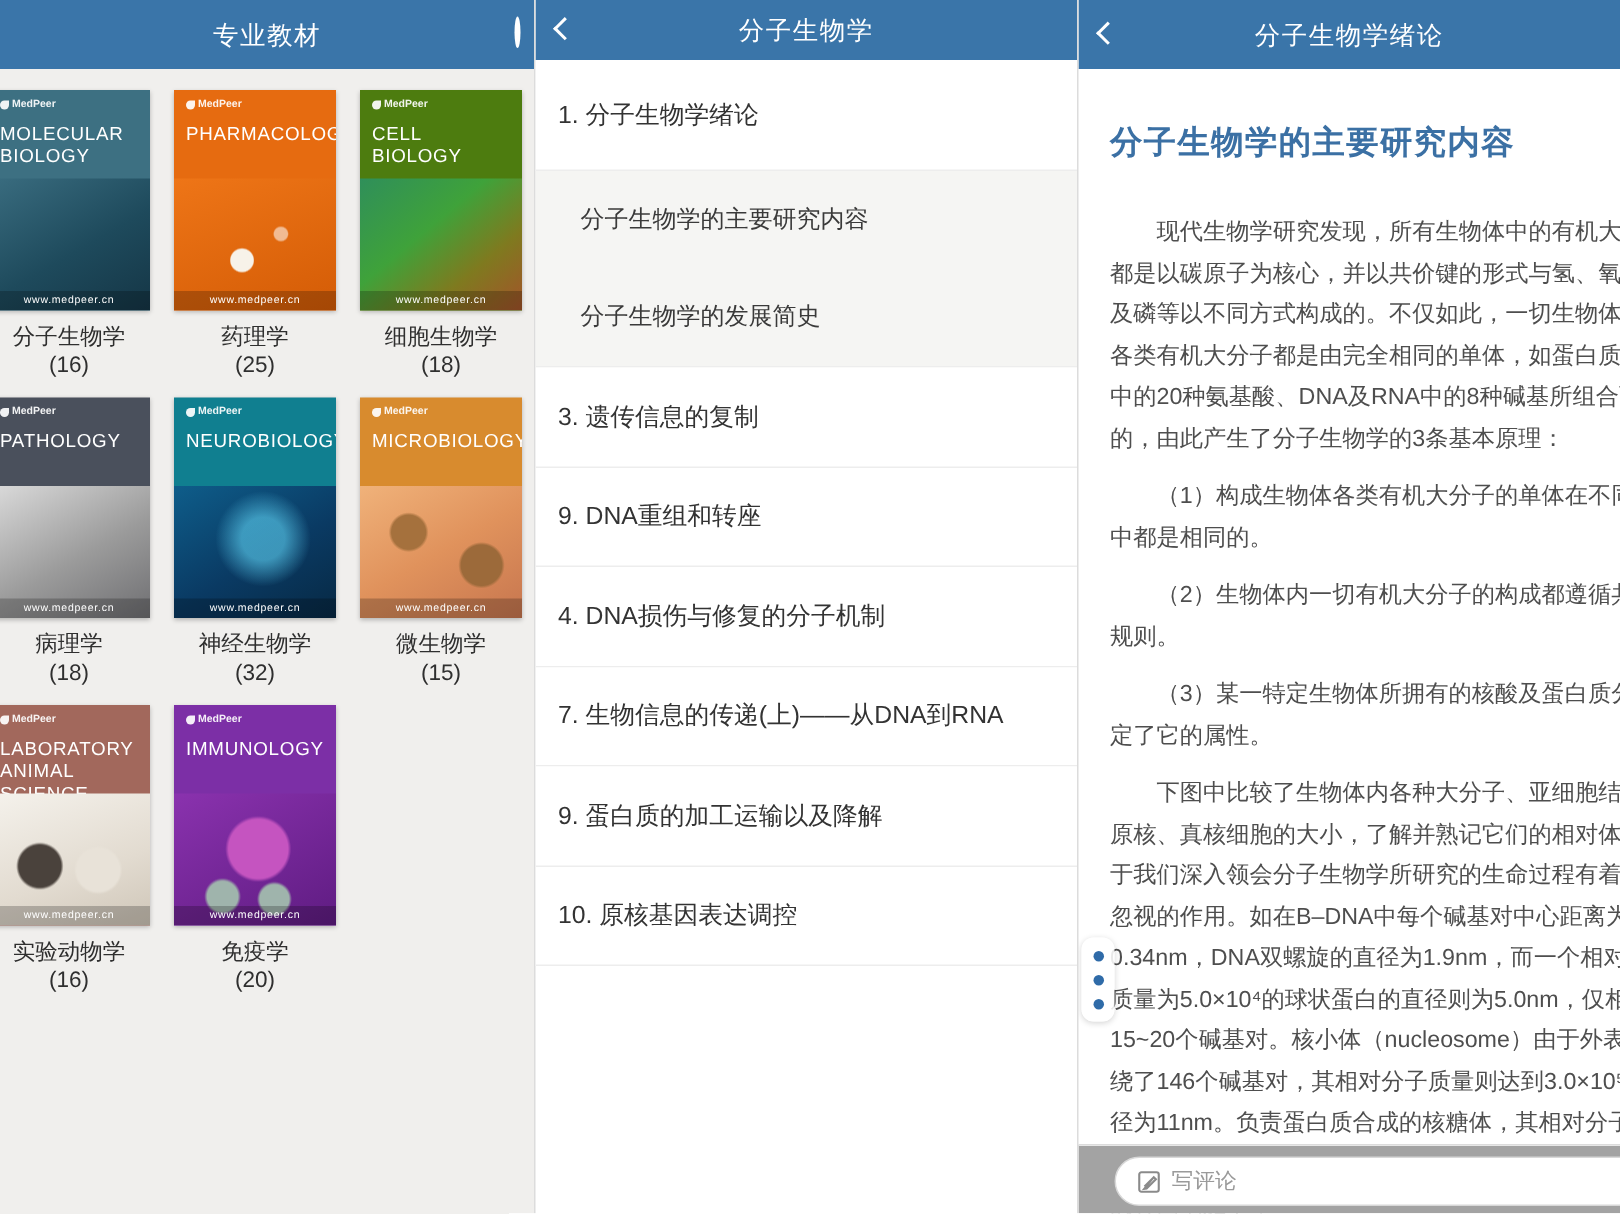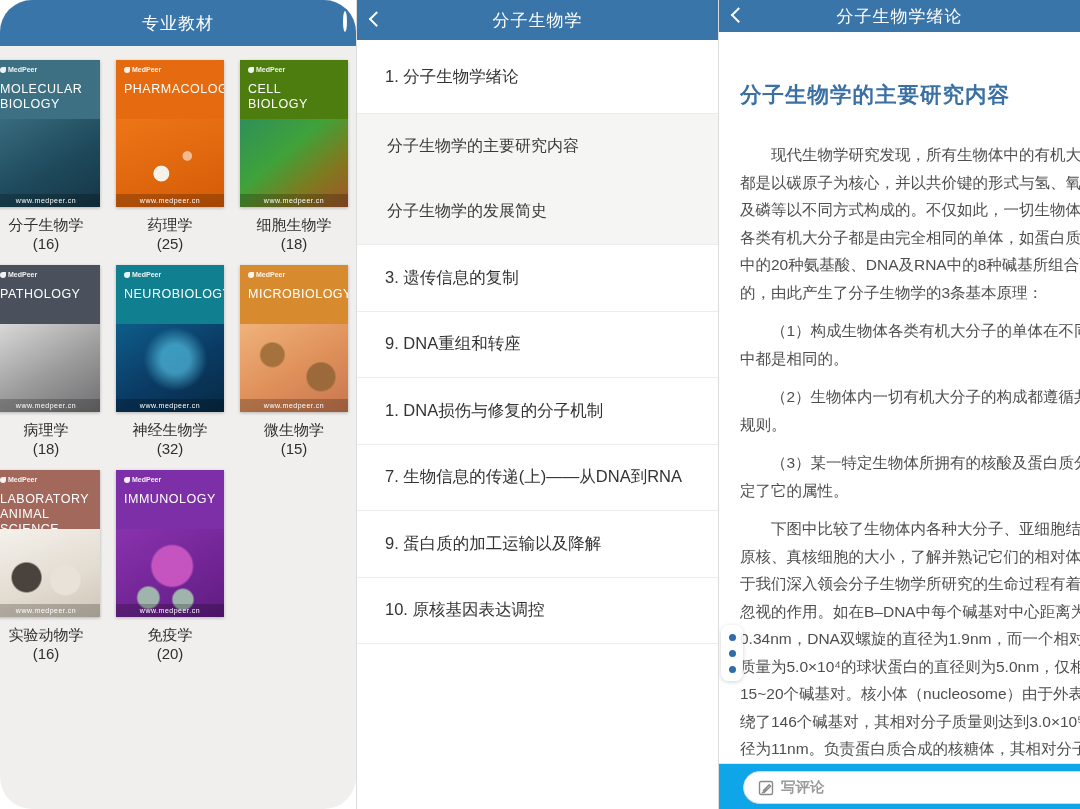--- a/index.html
+++ b/index.html
@@ -9,59 +9,59 @@
 
   
   .panel { position:absolute; top:0; height:809px; overflow:hidden; background:#fff; }
   .appbar { position:relative; width:100%; background:#3a75a9; display:flex; align-items:center; justify-content:center; }
   .appbar-title { color:#fff; font-size:17px; letter-spacing:1px; }
   .back-chevron { position:absolute; left:14px; top:50%; width:11px; height:11px;
     border-left:2.5px solid #fff; border-bottom:2.5px solid #fff;
     transform:translateY(-58%) rotate(45deg); cursor:pointer; }
 
   
-  .panel-library { left:0; width:356px; background:#f0efed;border-radius:32px; }
+  .panel-library { left:0; width:356px; background:#f0efed; }
   .panel-library .appbar { height:46px; }
   .search-icon { position:absolute; right:-7px; top:13px; width:20px; height:20px; }
   .search-icon .lens { width:15px; height:15px; border:2px solid #fff; border-radius:50%; }
   .book-grid { position:relative; margin-left:-16px; padding-top:14px; display:flex; flex-wrap:wrap; }
   .book-cell { width:124px; display:flex; flex-direction:column; align-items:center; margin-bottom:12px; cursor:pointer; }
   .cover { position:relative; width:108px; height:147px; overflow:hidden; box-shadow:0 1px 3px rgba(0,0,0,.25); }
   .cover-logo { position:absolute; top:6px; left:8px; color:#fff; font-size:7px; font-weight:bold; opacity:.92; display:flex; align-items:center; gap:2px; }
   .cover-logo .leaf { width:6px; height:6px; background:#fff; border-radius:50% 0 50% 50%; display:inline-block; }
   .cover-title { position:absolute; top:22px; left:8px; right:4px; color:#fff; font-weight:normal;
     font-size:12.5px; line-height:15px; letter-spacing:.5px; white-space:pre-line; }
   .cover-img { position:absolute; left:0; right:0; bottom:0; height:60%; }
   .cover-url { position:absolute; left:0; right:0; bottom:0; height:13px; background:rgba(0,0,0,.22);
     color:#fff; font-size:7px; text-align:center; line-height:13px; letter-spacing:.5px; }
   .book-label { margin-top:8px; text-align:center; font-size:15px; line-height:19px; color:#2f2f2f; }
 
   
   .panel-toc { left:356px; width:362px; border-left:1px solid #dcdcdc; }
   .panel-toc .appbar { height:40px; }
   .toc-list { width:100%; }
-  .toc-item { display:flex; align-items:center; padding-left:28px; font-size:16.5px; color:#333;
+  .toc-item { display:flex; align-items:center; padding-left:15px; font-size:16.5px; color:#333;
     border-bottom:1px solid #ededed; cursor:pointer; background:#fff; }
   .toc-item.h74 { height:74px; }
   .toc-item.h66 { height:66.5px; border-bottom:1px solid #ededed; }
   .toc-subblock { background:#f5f5f3; border-bottom:1px solid #ededed; }
   .toc-subitem { height:65px; display:flex; align-items:center; padding-left:30px; font-size:16px; color:#3a3a3a; cursor:pointer; }
 
   
   .panel-reader { left:718px; width:362px; border-left:1px solid #dcdcdc; }
-  .panel-reader .appbar { height:32px; }
+  .panel-reader .appbar { height:46px; }
   .article { position:absolute; top:80px; left:21px; width:440px; }
   .article h1 { font-size:21.5px; color:#3b70a4; font-weight:bold; margin-bottom:32px; letter-spacing:1px; }
   .article p { font-size:15.5px; line-height:27.5px; color:#4e4e4e; white-space:pre-line; margin-bottom:11px; }
   .drag-handle { position:absolute; left:2px; top:625px; width:22px; height:56px; background:rgba(255,255,255,.88);
     border-radius:8px; box-shadow:0 1px 4px rgba(0,0,0,.18); display:flex; flex-direction:column;
     align-items:center; justify-content:center; gap:9px; cursor:grab; z-index:5; }
   .drag-handle i { width:7px; height:7px; border-radius:50%; background:#2f6ba8; }
-  .comment-bar { position:absolute; left:0; right:0; bottom:0; height:46px; background:#0ea5e9;
-    border-top:1px solid #e7e7e7; z-index:6;font-weight:bold; }
+  .comment-bar { position:absolute; left:0; right:0; bottom:0; height:46px; background:#a3a3a3;
+    border-top:1px solid #e7e7e7; z-index:6; }
   .comment-pill { position:absolute; left:24px; right:-30px; top:7px; height:33px; border:1px solid #d8d8d8;
     border-radius:17px; background:#fff; display:flex; align-items:center; padding-left:14px; gap:7px; cursor:text; }
   .comment-pill svg { flex:0 0 auto; }
   .comment-placeholder { color:#9a9a9a; font-size:14.5px; }
 </style>
 </head>
 <body>
 
 <div class="screen">
 
@@ -212,21 +212,21 @@
       <span class="appbar-title">分子生物学</span>
     </header>
     <div class="toc-list">
       <div class="toc-item h74">1. 分子生物学绪论</div>
       <div class="toc-subblock">
         <div class="toc-subitem">分子生物学的主要研究内容</div>
         <div class="toc-subitem">分子生物学的发展简史</div>
       </div>
       <div class="toc-item h66">3. 遗传信息的复制</div>
       <div class="toc-item h66">9. DNA重组和转座</div>
-      <div class="toc-item h66">1. DNA损伤与修复的分子机制</div>
+      <div class="toc-item h66">4. DNA损伤与修复的分子机制</div>
       <div class="toc-item h66">7. 生物信息的传递(上)——从DNA到RNA</div>
       <div class="toc-item h66">9. 蛋白质的加工运输以及降解</div>
       <div class="toc-item h66">10. 原核基因表达调控</div>
     </div>
   </section>
 
   <section class="panel panel-reader">
     <header class="appbar">
       <span class="back-chevron"></span>
       <span class="appbar-title">分子生物学绪论</span>

